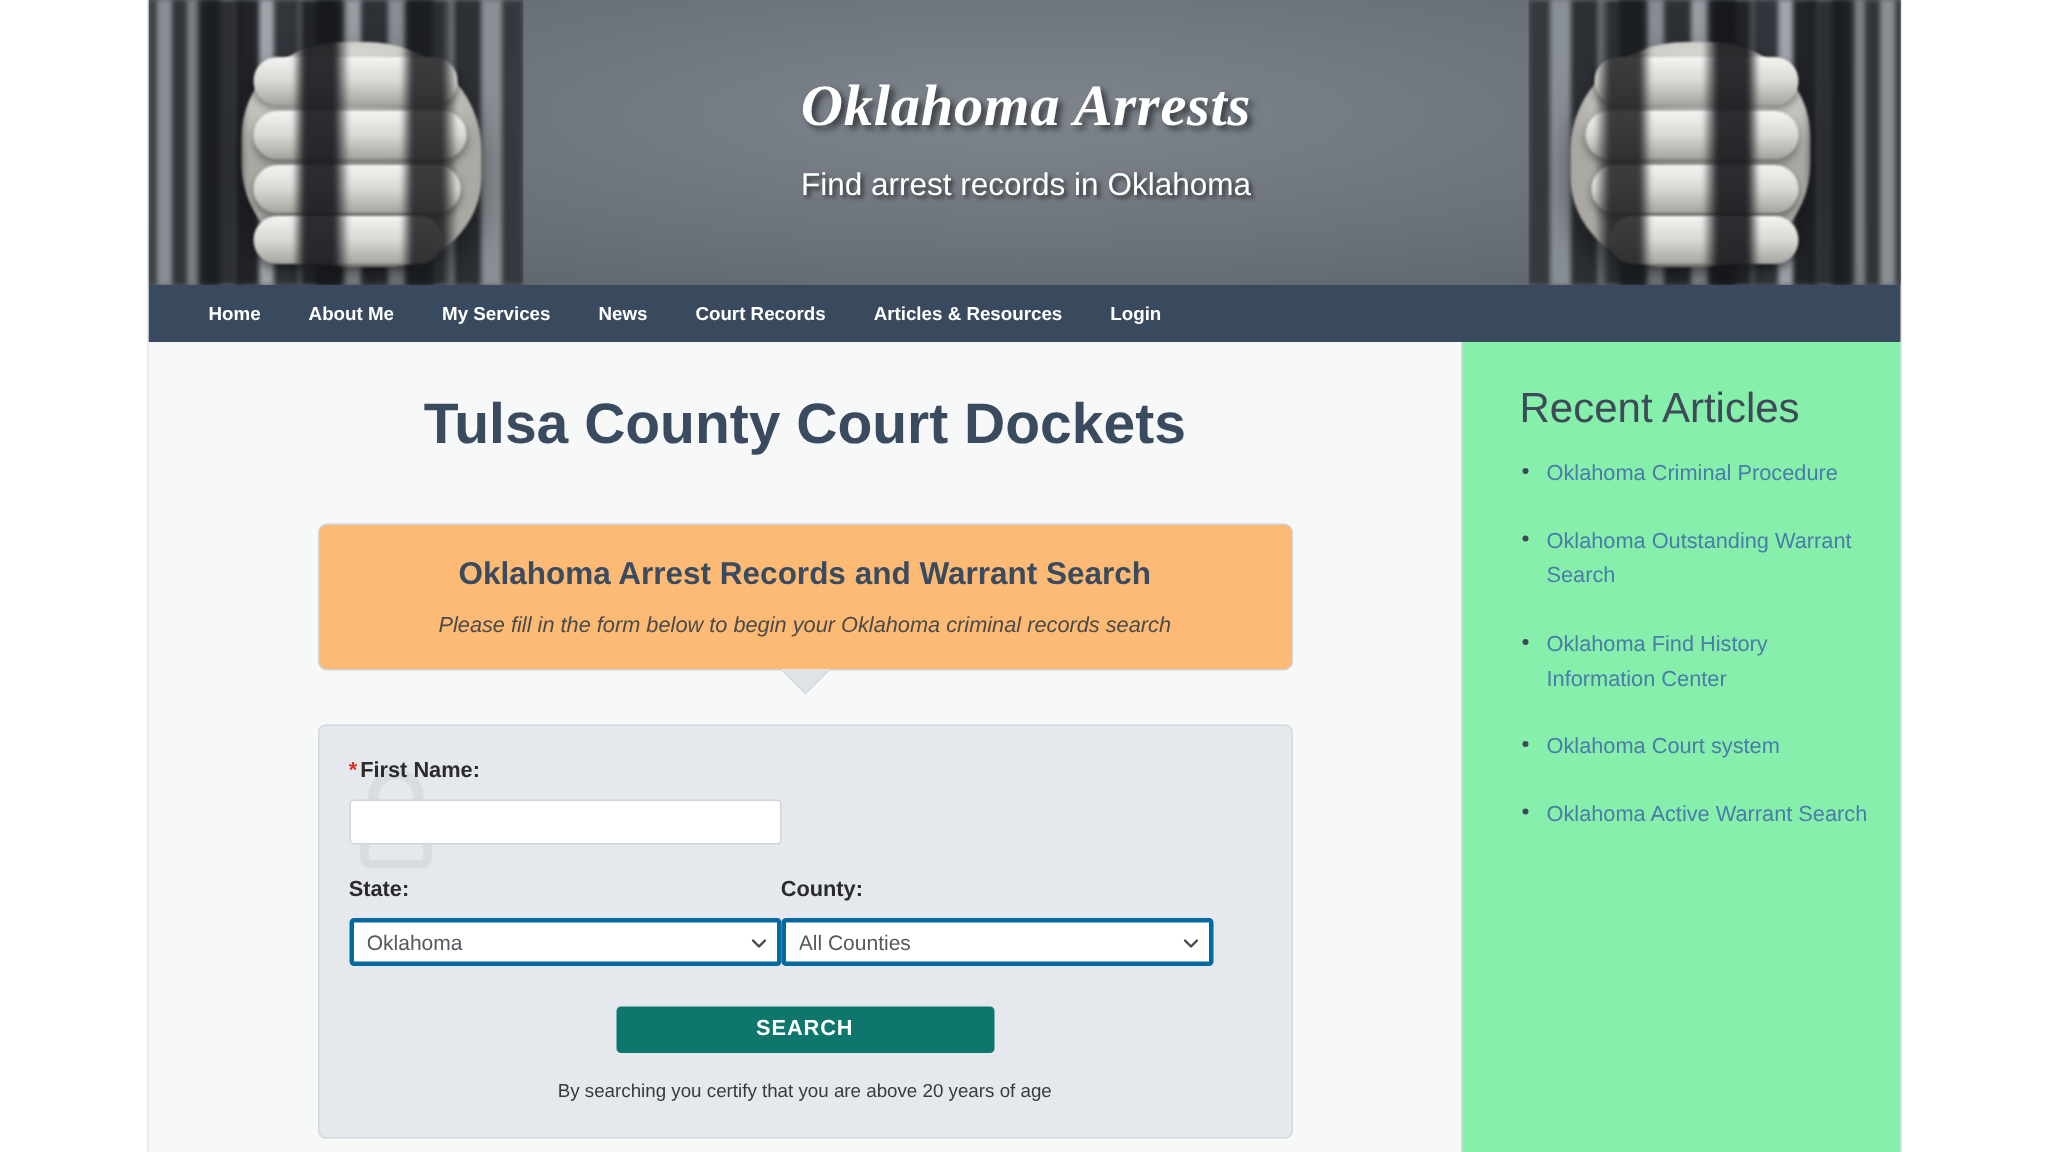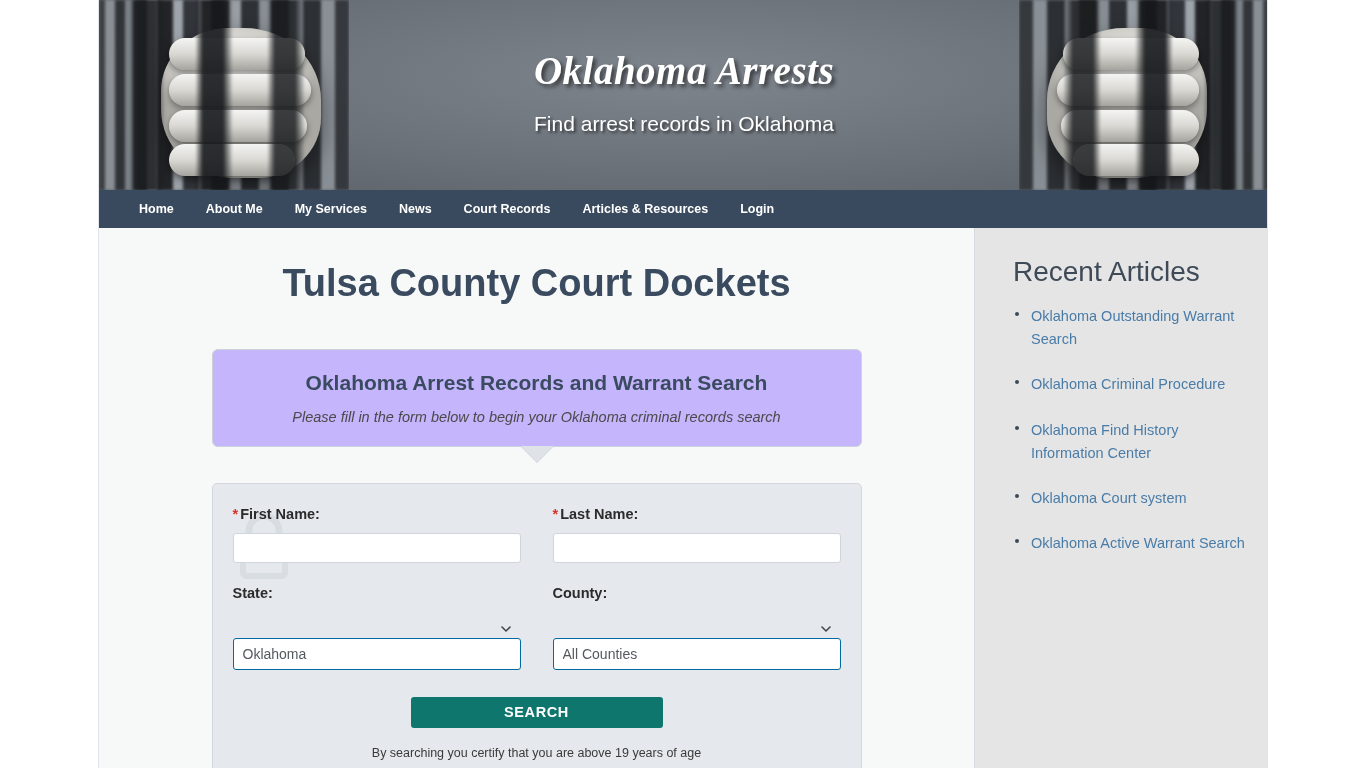--- a/index.html
+++ b/index.html
@@ -172,40 +172,40 @@
     height: 540px;
     display: flex;
   }
   #main {
     width: 875px;
     background: #f7f8f8;
     padding: 0 20px;
   }
   #sidebar {
     width: 295px;
-    background: #e5e5e5;
+    background: #86efac;
     border-left: 1px solid #d7dce2;
     padding: 28px 22px 0 38px;
   }
 
   
   #page-title {
     text-align: center;
     font-size: 38px;
     font-weight: bold;
     color: #3a4a5f;
     margin: 33px 0 0 0;
     line-height: 1.2;
   }
 
   #bubble {
     position: relative;
     width: 650px;
     margin: 42px auto 0;
-    background: #c4b5fd;
+    background: #fdba74;
     border: 1px solid #ccd2d9;
     border-radius: 6px;
     padding: 19px 24px 21px;
     text-align: center;
   }
   #bubble-title {
     font-size: 21px;
     font-weight: bold;
     color: #3a4a5f;
     line-height: 1.3;
@@ -239,21 +239,20 @@
   }
   #lock-watermark {
     position: absolute;
     left: 23px; top: 25px;
     width: 56px; height: 72px;
     opacity: .28;
     pointer-events: none;
   }
   .form-row {
     display: flex;
-    gap: 32px;
   }
   .form-col { width: 288px; }
   .field-label {
     font-size: 14.5px;
     font-weight: bold;
     color: #2b2b2b;
     margin-bottom: 11px;
     position: relative;
     z-index: 2;
   }
@@ -269,31 +268,30 @@
     font-family: "Liberation Sans", sans-serif;
     color: #333;
     position: relative;
     z-index: 2;
   }
   .row-gap { height: 22px; }
   .select-wrap { position: relative; z-index: 2; }
   .select-input {
     width: 100%;
     height: 32px;
-    border: 1px solid #0369a1;
+    border: 3px solid #0369a1;
     border-radius: 3px;
     background: #ffffff;
     padding: 0 28px 0 9px;
     font-size: 14px;
     font-family: "Liberation Sans", sans-serif;
     color: #55595e;
     appearance: none;
     -webkit-appearance: none;
     cursor: pointer;
-    margin-top: 26px;
   }
   .chev {
     position: absolute;
     right: 11px; top: 12px;
     width: 9px; height: 9px;
     pointer-events: none;
   }
   .chev svg { display: block; }
 
   #search-btn {
@@ -412,24 +410,20 @@
 
           <svg id="lock-watermark" viewBox="0 0 56 72">
             <path d="M13 34 V22 a15 15 0 0 1 30 0 V34" fill="none" stroke="#b9bfc6" stroke-width="7"></path>
             <rect x="7" y="34" width="42" height="33" rx="4" fill="none" stroke="#b9bfc6" stroke-width="6"></rect>
           </svg>
 
           <div class="form-row">
             <div class="form-col">
               <div class="field-label"><span class="req">*</span><span>First Name:</span></div>
               <input class="text-input" type="text" placeholder="" value="" style="">
-            </div>
-            <div class="form-col">
-              <div class="field-label"><span class="req">*</span><span>Last Name:</span></div>
-              <input class="text-input" type="text" placeholder="" style="">
             </div>
           </div>
 
           <div class="row-gap"></div>
 
           <div class="form-row">
             <div class="form-col">
               <div class="field-label">State:</div>
               <div class="select-wrap">
                 <select class="select-input">
@@ -452,30 +446,30 @@
                   <svg viewBox="0 0 10 10" width="10" height="10">
                       <path d="M1 3 L5 7 L9 3" fill="none" stroke="#44484d" stroke-width="1.6" stroke-linecap="round" stroke-linejoin="round"></path>
                     </svg>
                 </span>
               </div>
             </div>
           </div>
 
           <button id="search-btn">SEARCH</button>
 
-          <div id="age-note">By searching you certify that you are above 19 years of age</div>
+          <div id="age-note">By searching you certify that you are above 20 years of age</div>
         </div>
 
       </div>
 
       <div id="sidebar">
         <h2 id="sidebar-title">Recent Articles</h2>
         <ul id="article-list">
+          <li><a class="article-link">Oklahoma Criminal Procedure</a></li>
           <li><a class="article-link">Oklahoma Outstanding Warrant Search</a></li>
-          <li><a class="article-link">Oklahoma Criminal Procedure</a></li>
           <li><a class="article-link">Oklahoma Find History Information Center</a></li>
           <li><a class="article-link">Oklahoma Court system</a></li>
           <li><a class="article-link">Oklahoma Active Warrant Search</a></li>
         </ul>
       </div>
 
     </div>
   </div>
 </div>
 

